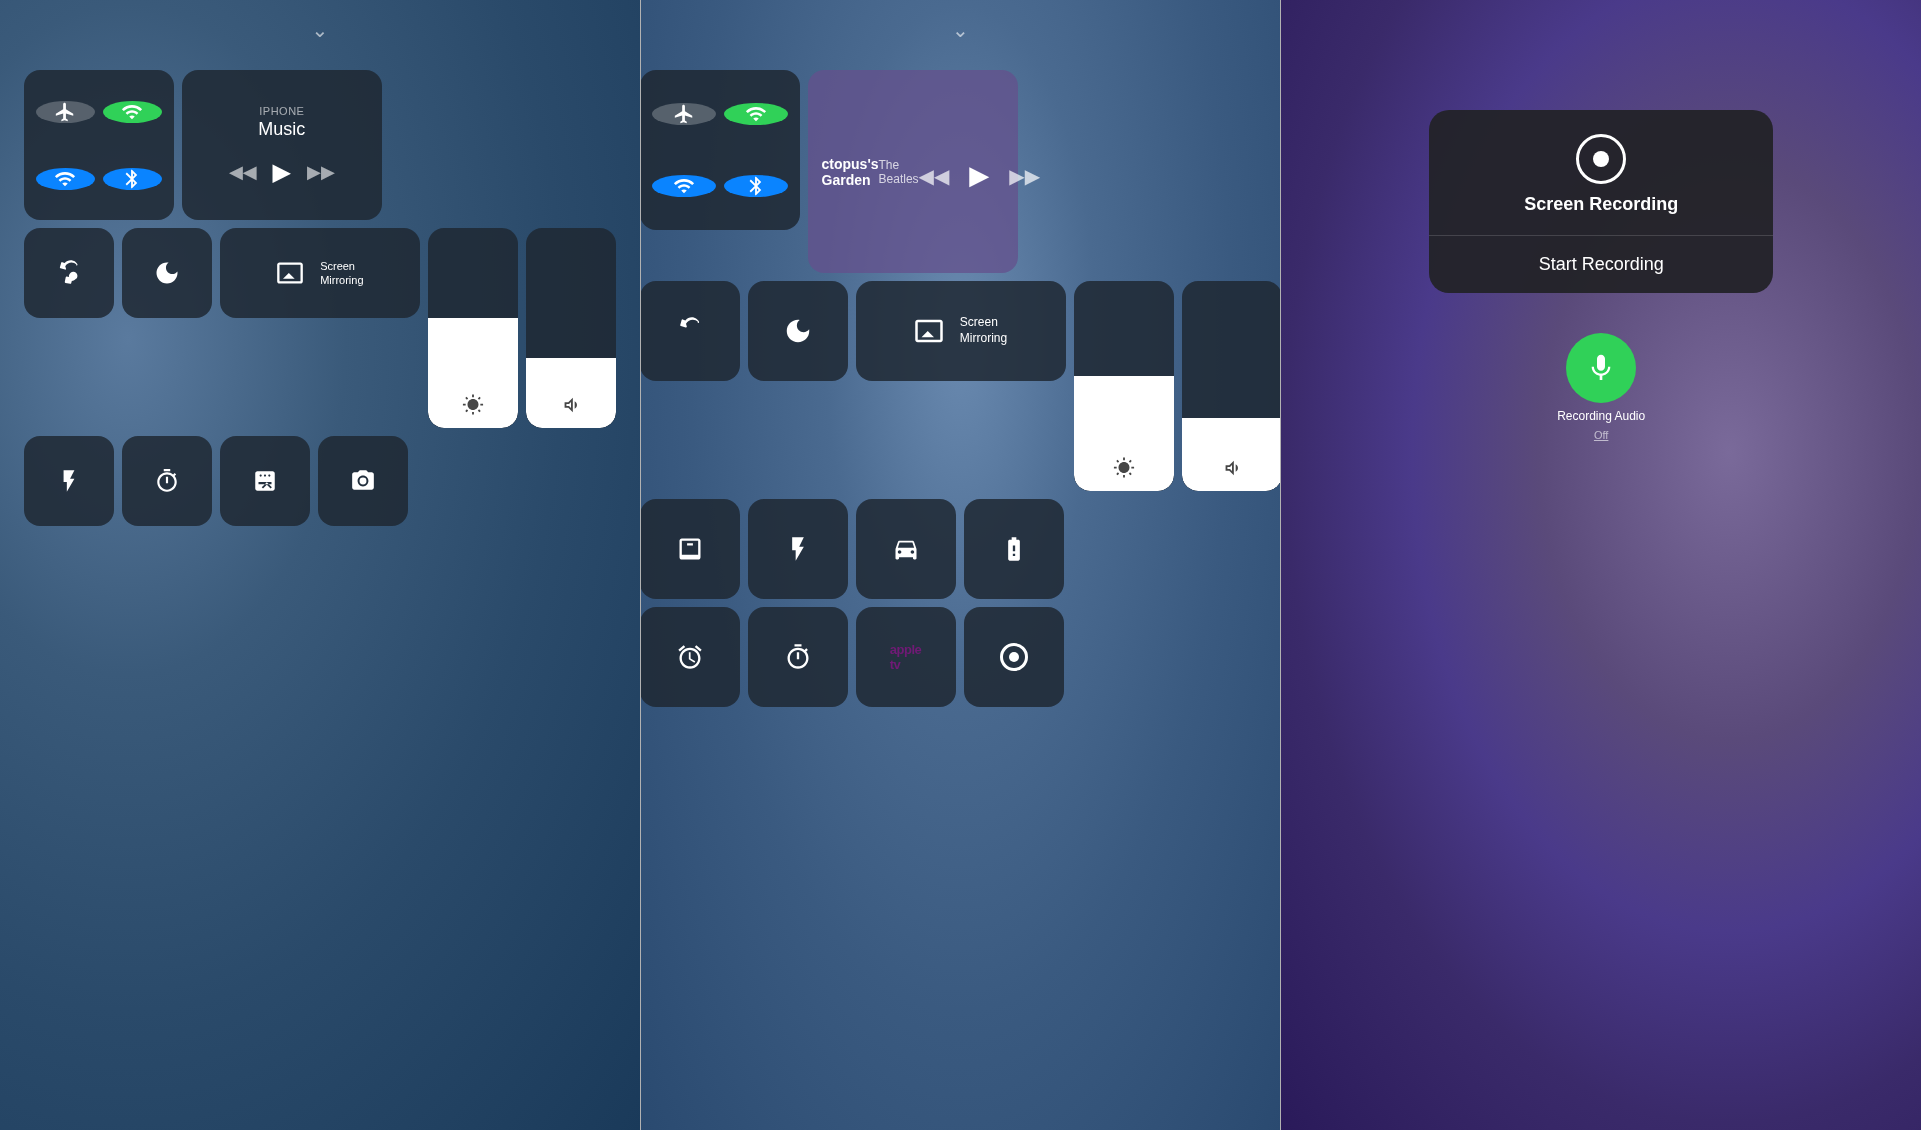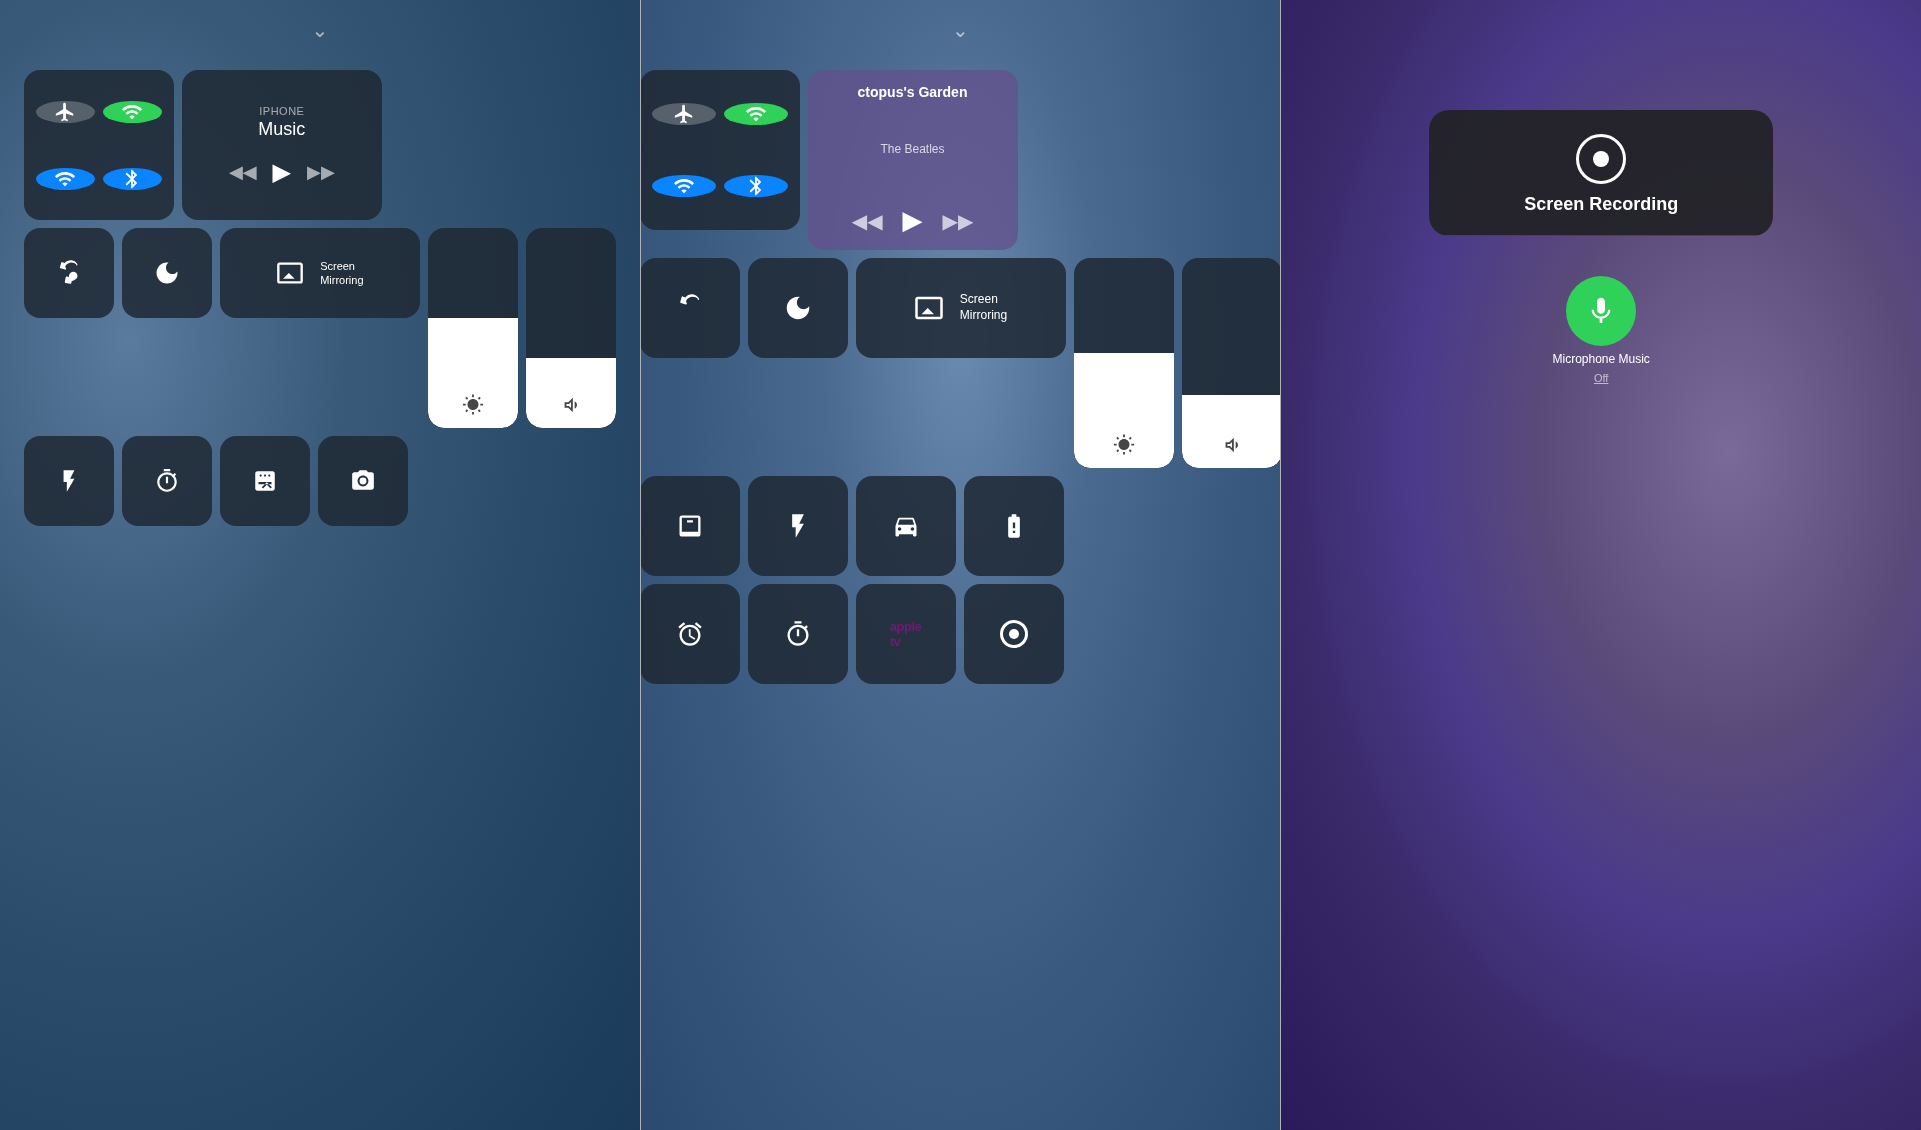--- a/index.html
+++ b/index.html
@@ -448,21 +448,21 @@
               <path d="M1 9l2 2c4.97-4.97 13.03-4.97 18 0l2-2C16.93 2.93 7.08 2.93 1 9zm8 8l3 3 3-3c-1.65-1.66-4.34-1.66-6 0zm-4-4l2 2c2.76-2.76 7.24-2.76 10 0l2-2C15.14 9.14 8.87 9.14 5 13z"></path>
             </svg>
           </div>
           <div class="conn-btn blue">
             <svg width="22" height="22" viewBox="0 0 24 24" fill="white">
               <path d="M17.71 7.71L12 2h-1v7.59L6.41 5 5 6.41 10.59 12 5 17.59 6.41 19 11 14.41V22h1l5.71-5.71-4.3-4.29 4.3-4.29zM13 5.83l1.88 1.88L13 9.59V5.83zm1.88 10.46L13 18.17v-3.76l1.88 1.88z"></path>
             </svg>
           </div>
         </div>
 
-        <div class="tile tile-music panel-2-music" style="width:210px;height:180px;background:rgba(100,80,140,0.75);border-radius:16px;padding:14px;display:flex;flex-direction:column;justify-content:space-between;">
+        <div class="tile tile-music panel-2-music" style="width:210px;height:203px;background:rgba(100,80,140,0.75);border-radius:16px;padding:14px;display:flex;flex-direction:row;justify-content:space-between;">
           <div style="font-size:14px;font-weight:600;color:white;">ctopus's Garden</div>
           <div style="font-size:12px;color:rgba(255,255,255,0.75);">The Beatles</div>
           <div class="music-controls" style="display:flex;align-items:center;gap:20px;margin-top:8px;">
             <span style="font-size:20px;color:rgba(255,255,255,0.7)">◀◀</span>
             <span style="font-size:26px;color:white">▶</span>
             <span style="font-size:20px;color:rgba(255,255,255,0.7)">▶▶</span>
           </div>
         </div>
       </div>
 
@@ -555,25 +555,26 @@
   <div class="panel-content" style="padding-top:50px;">
 
     <div class="screen-recording-popup">
       <div class="sr-title-row">
         <div class="sr-icon">
           <div class="sr-icon-inner"></div>
         </div>
         <div class="sr-title">Screen Recording</div>
       </div>
       <div class="sr-divider"></div>
+      <div class="sr-action">Start Recording</div>
     </div>
 
     <div class="mic-button">
       <div class="mic-circle">
         <svg width="32" height="32" viewBox="0 0 24 24" fill="white">
           <path d="M12 14c1.66 0 2.99-1.34 2.99-3L15 5c0-1.66-1.34-3-3-3S9 3.34 9 5v6c0 1.66 1.34 3 3 3zm5.3-3c0 3-2.54 5.1-5.3 5.1S6.7 14 6.7 11H5c0 3.41 2.72 6.23 6 6.72V21h2v-3.28c3.28-.48 6-3.3 6-6.72h-1.7z"></path>
         </svg>
       </div>
-      <div class="mic-label">Microphone Music</div>
+      <div class="mic-label">Recording Audio</div>
       <div class="mic-status">Off</div>
     </div>
   </div>
 </div>
 
 </body></html>

